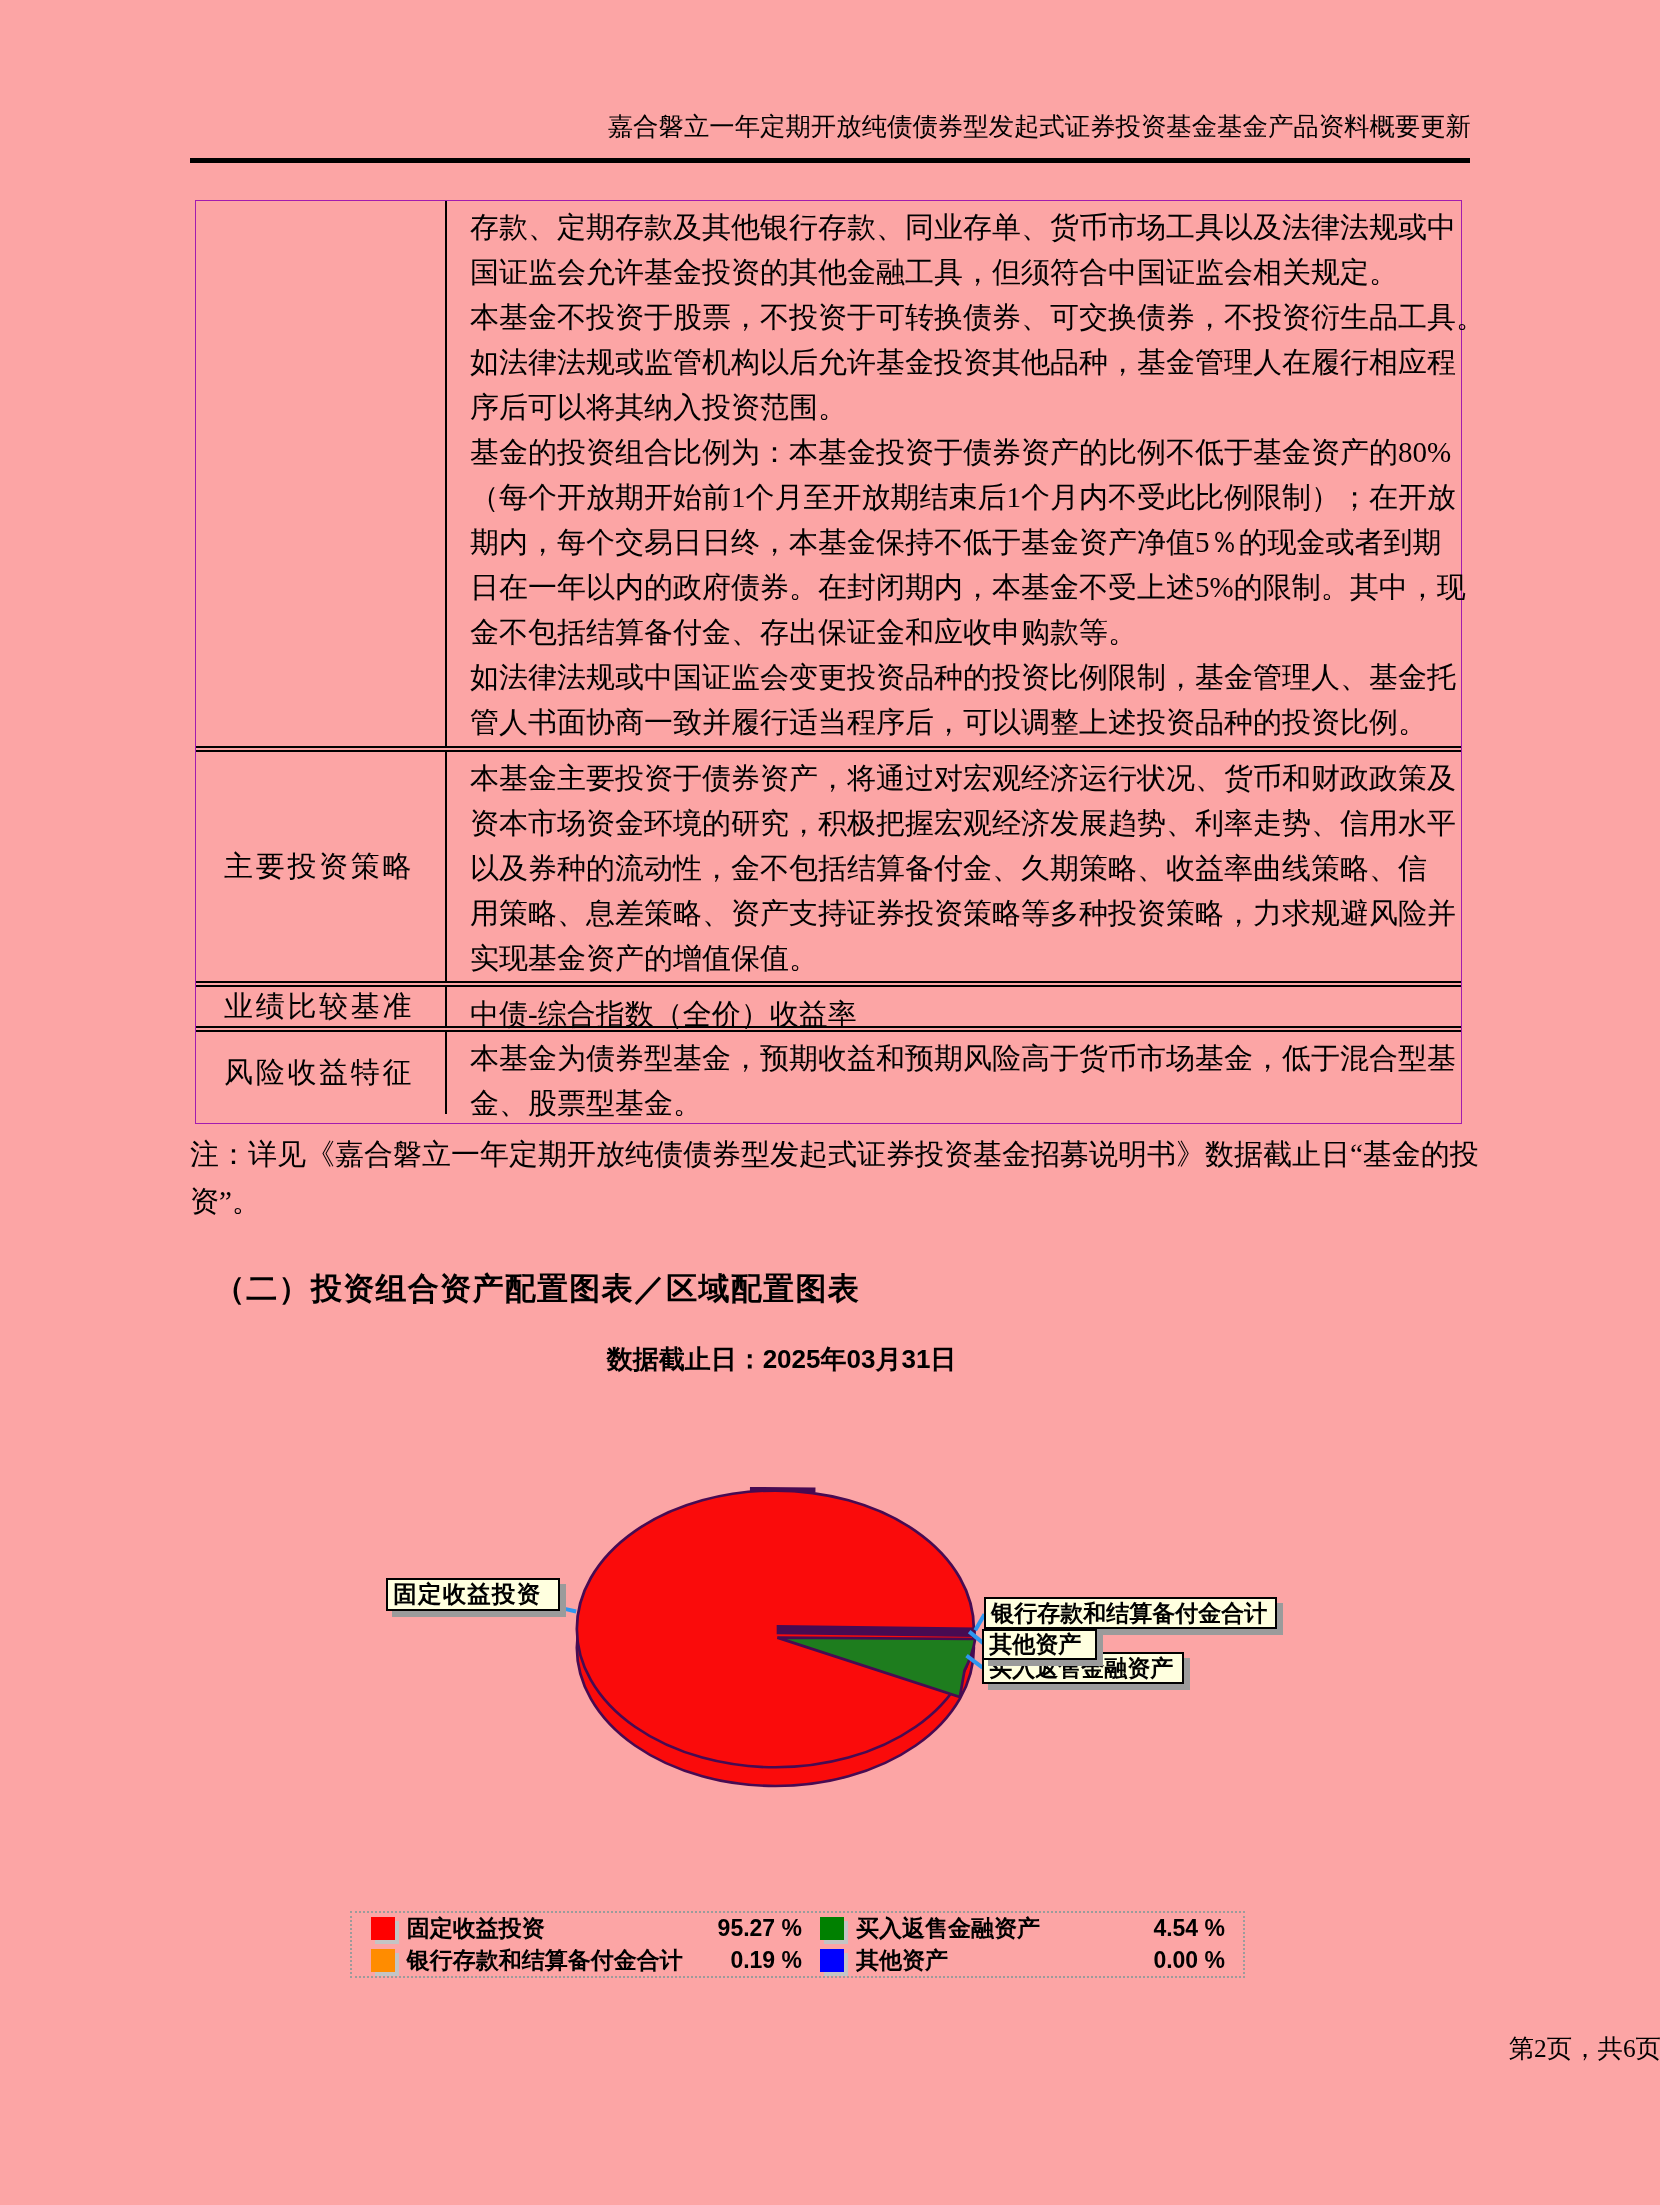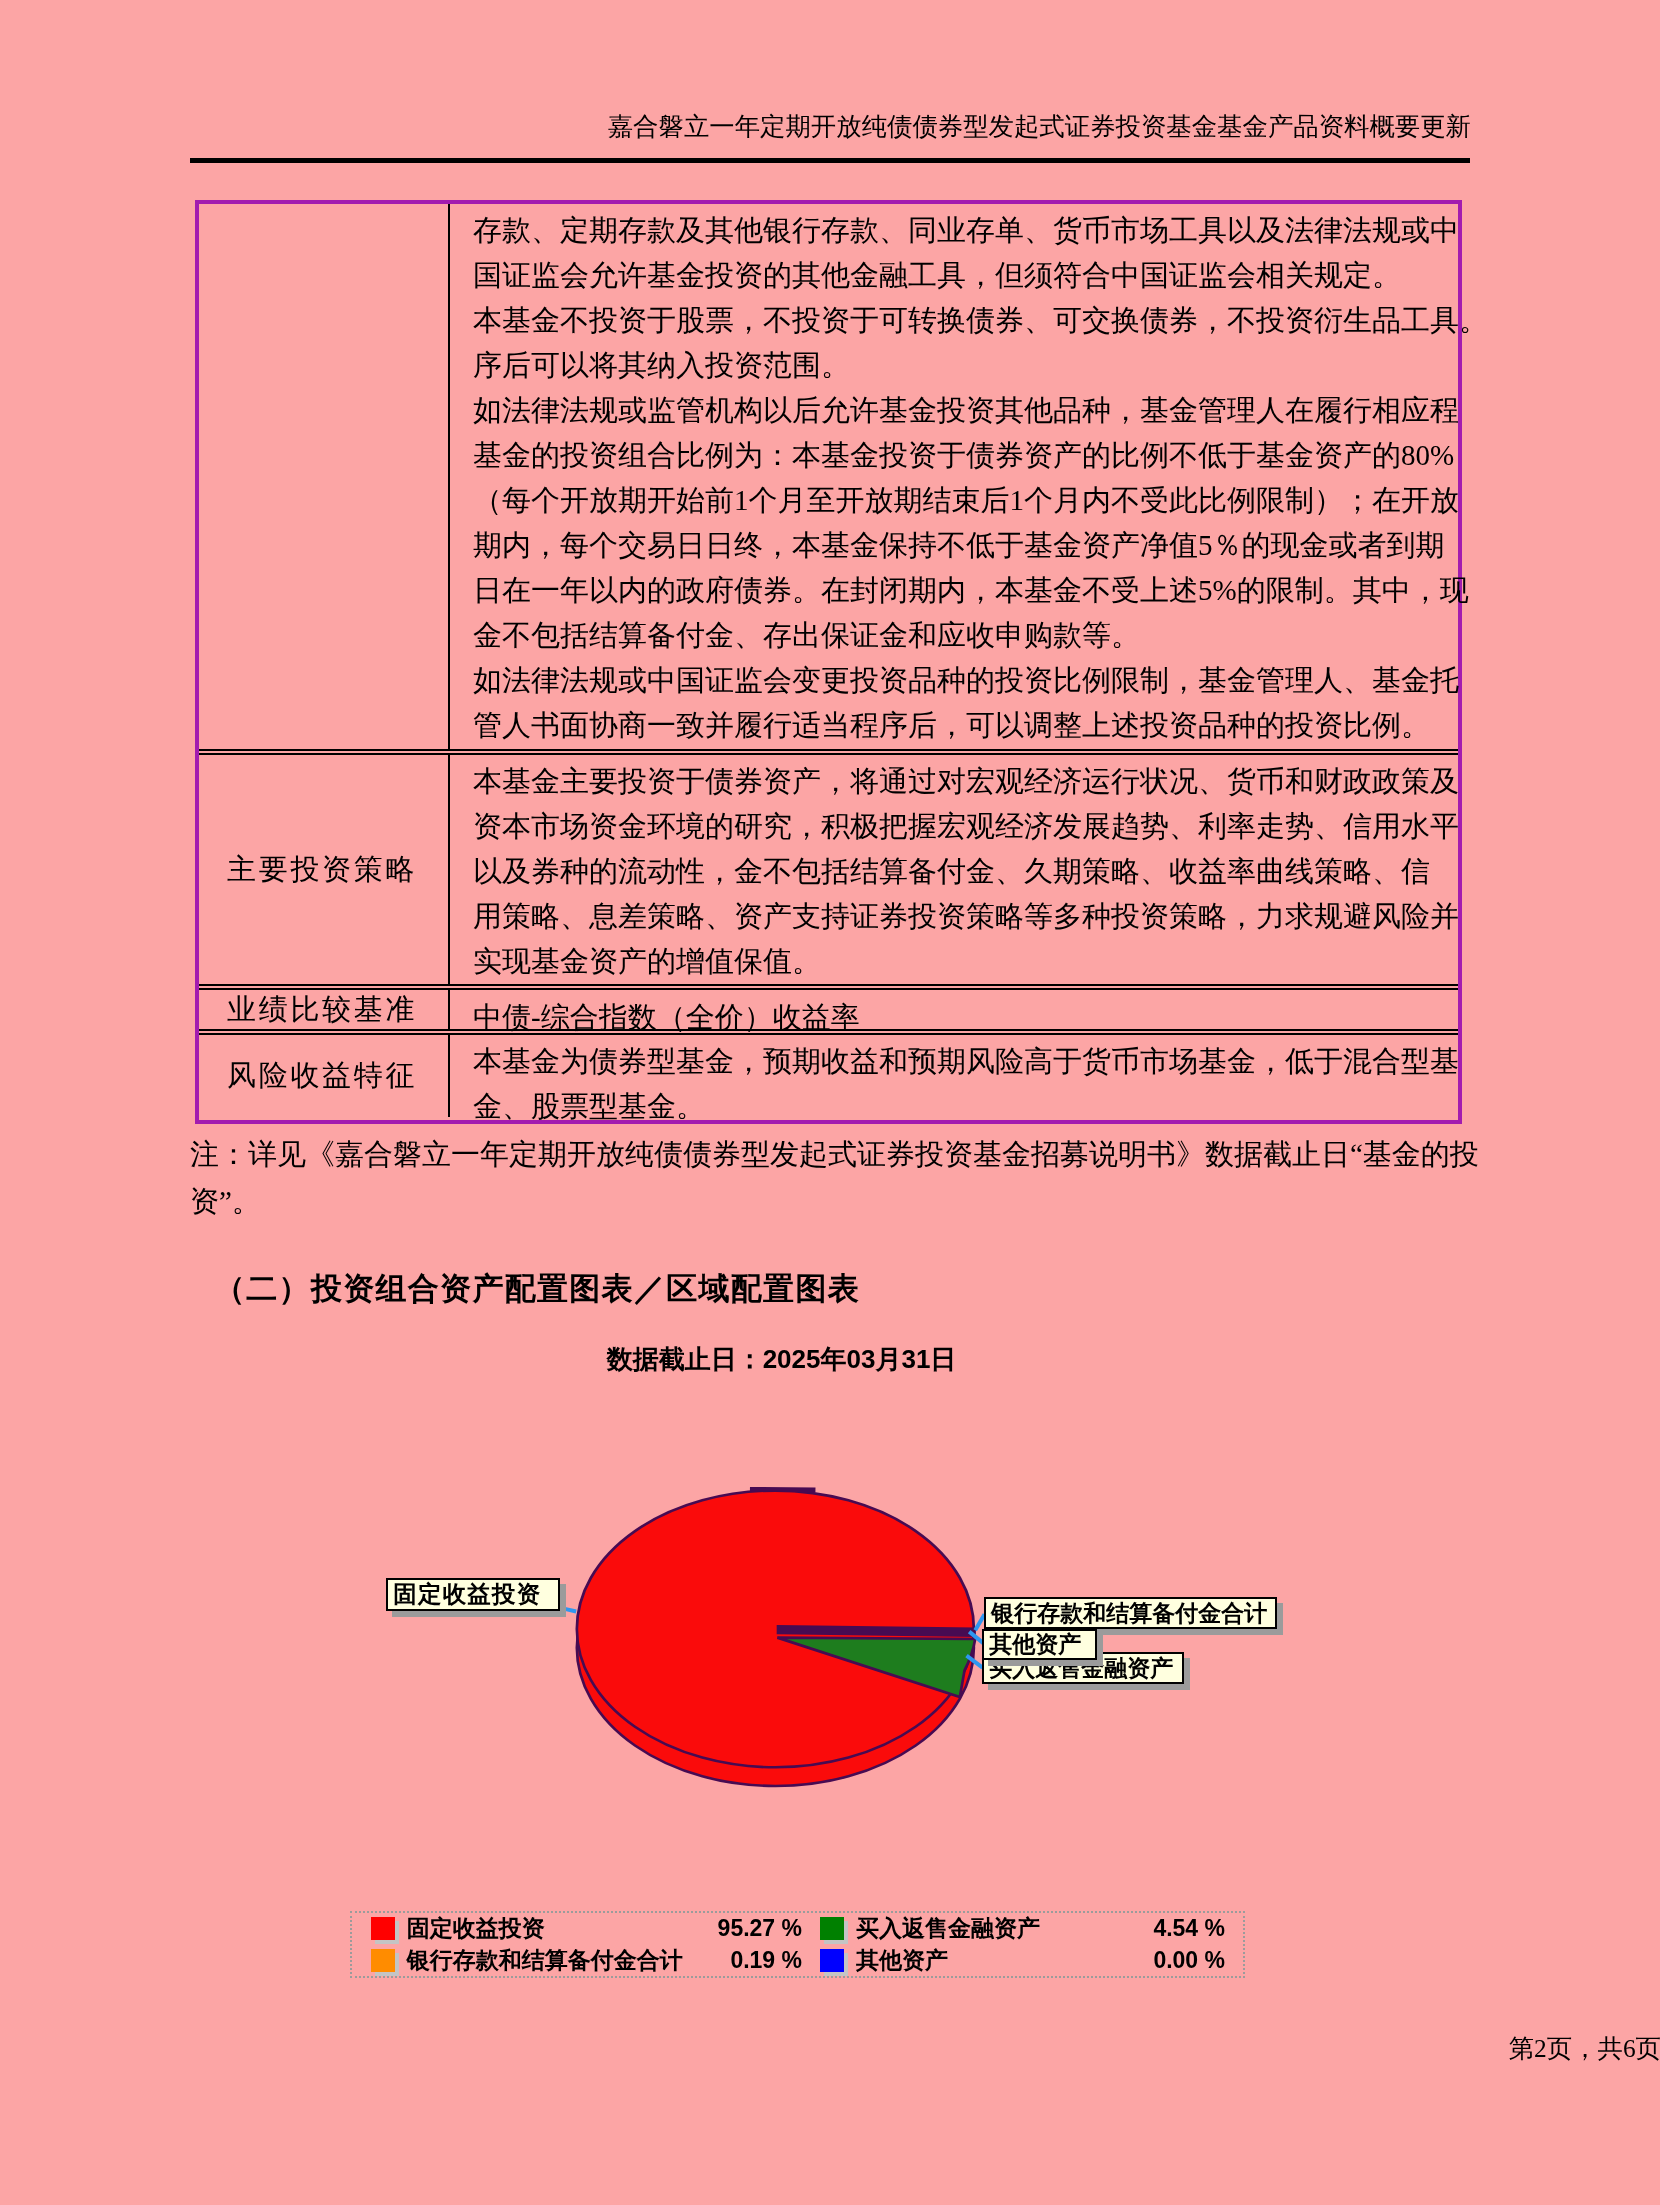--- a/index.html
+++ b/index.html
@@ -5,21 +5,21 @@
   html,body{margin:0;padding:0;background:#fff;}
   #page{position:relative;width:1661px;height:2205px;background:#fca5a5;overflow:hidden;
         font-family:"Liberation Serif","DejaVu Serif",serif;color:#000;}
 
   
   .hdr-title{position:absolute;top:110px;right:190px;font-size:25.4px;white-space:nowrap;}
   .hdr-rule{position:absolute;left:190px;top:158px;width:1280px;height:4.7px;background:#000;}
 
   
   .doc-table{position:absolute;left:195px;top:200px;width:1267px;height:924px;
-             border:4px solid #a21caf;box-sizing:border-box;display:flex;flex-direction:column;}
+             border:1px solid #a21caf;box-sizing:border-box;display:flex;flex-direction:column;}
   .trow{display:flex;box-sizing:border-box;}
   .trow + .trow{border-top:6px double #000;}
   .tlabel{width:249px;box-sizing:border-box;display:flex;align-items:center;
           padding-left:28px;font-size:29px;letter-spacing:2.7px;flex-shrink:0;}
   .tcontent{flex:1;border-left:2.7px solid #000;box-sizing:border-box;
             padding:4px 18.7px 0 23px;font-size:29px;}
   .tcontent .tline{line-height:45px;white-space:nowrap;}
   .row1{height:545px;}
   .row2{height:235px;}
   .row3{height:45px;}
@@ -71,22 +71,22 @@
   <div class="hdr-title">嘉合磐立一年定期开放纯债债券型发起式证券投资基金基金产品资料概要更新</div>
   <div class="hdr-rule"></div>
 
   <div class="doc-table">
     <div class="trow row1">
       <div class="tlabel"></div>
       <div class="tcontent">
           <div class="tline">存款、定期存款及其他银行存款、同业存单、货币市场工具以及法律法规或中</div>
           <div class="tline">国证监会允许基金投资的其他金融工具，但须符合中国证监会相关规定。</div>
           <div class="tline">本基金不投资于股票，不投资于可转换债券、可交换债券，不投资衍生品工具。</div>
+          <div class="tline">如法律法规或监管机构以后允许基金投资其他品种，基金管理人在履行相应程</div>
           <div class="tline">序后可以将其纳入投资范围。</div>
-          <div class="tline">如法律法规或监管机构以后允许基金投资其他品种，基金管理人在履行相应程</div>
           <div class="tline">基金的投资组合比例为：本基金投资于债券资产的比例不低于基金资产的80%</div>
           <div class="tline">（每个开放期开始前1个月至开放期结束后1个月内不受此比例限制）；在开放</div>
           <div class="tline">期内，每个交易日日终，本基金保持不低于基金资产净值5％的现金或者到期</div>
           <div class="tline">日在一年以内的政府债券。在封闭期内，本基金不受上述5%的限制。其中，现</div>
           <div class="tline">金不包括结算备付金、存出保证金和应收申购款等。</div>
           <div class="tline">如法律法规或中国证监会变更投资品种的投资比例限制，基金管理人、基金托</div>
           <div class="tline">管人书面协商一致并履行适当程序后，可以调整上述投资品种的投资比例。</div>
         </div>
     </div>
     <div class="trow row2">

